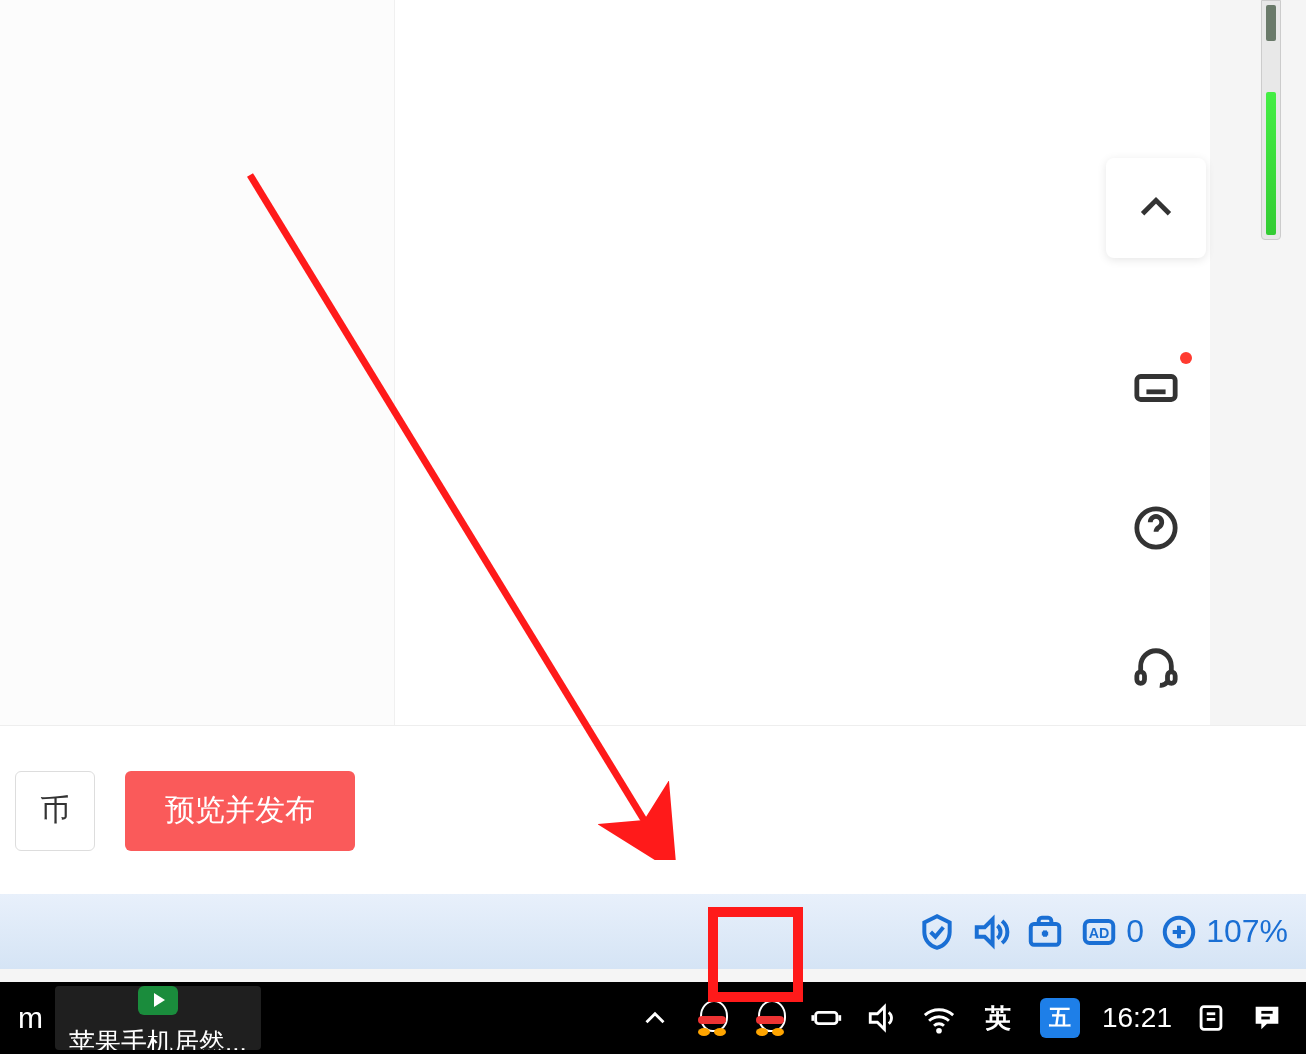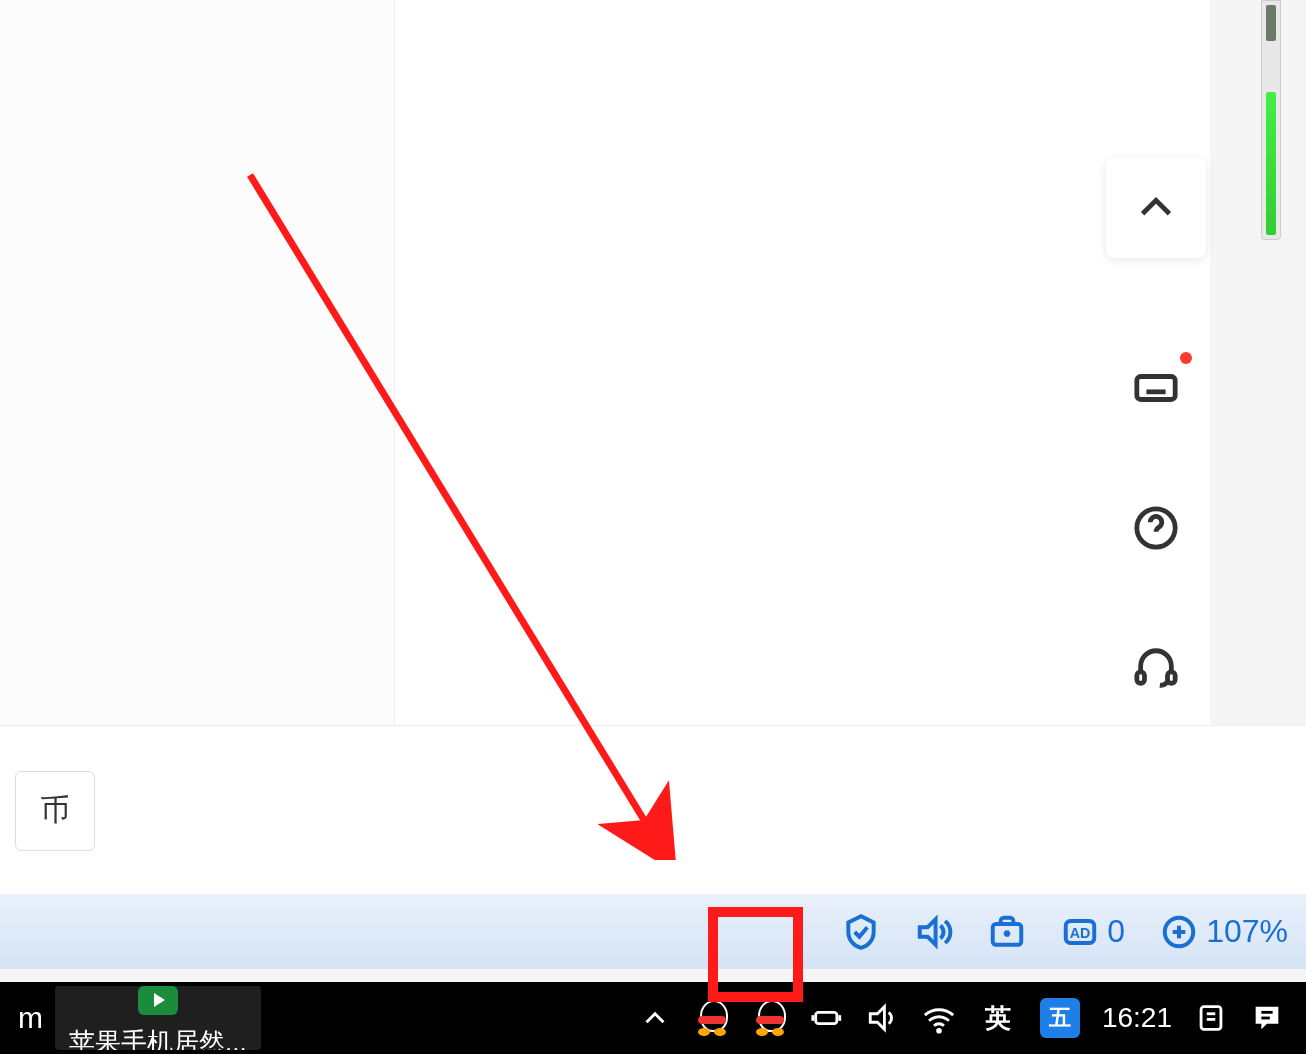--- a/index.html
+++ b/index.html
@@ -142,21 +142,21 @@
       position: absolute;
       left: 0;
       top: 894px;
       width: 1306px;
       height: 75px;
       background: linear-gradient(#e8f0fb, #d5e4f5);
       display: flex;
       align-items: center;
       justify-content: flex-end;
       padding: 0 18px;
-      gap: 35px;
+      gap: 16px;
       color: #1a6fd4;
     }
     .status-item {
       display: flex;
       align-items: center;
       gap: 8px;
       font-size: 32px;
       color: #1a6fd4;
       cursor: pointer;
     }
@@ -329,20 +329,23 @@
         <rect x="2" y="14" width="4" height="6" rx="2"></rect>
         <rect x="18" y="14" width="4" height="6" rx="2"></rect>
       </svg>
   </div>
 </div>
 
 <div class="bottom-bar">
   <button class="btn-outline">
     <span>币</span>
   </button>
+  <button class="btn-primary">
+    <span>预览并发布</span>
+  </button>
 </div>
 
 <div class="browser-status">
   <div class="status-item">
     <svg viewBox="0 0 24 24">
         <path d="M12 2 4 6v6c0 5 3.5 9 8 10 4.5-1 8-5 8-10V6l-8-4z"></path>
         <polyline points="8 12 11 15 16 9"></polyline>
       </svg>
   </div>
   <div class="status-item">

